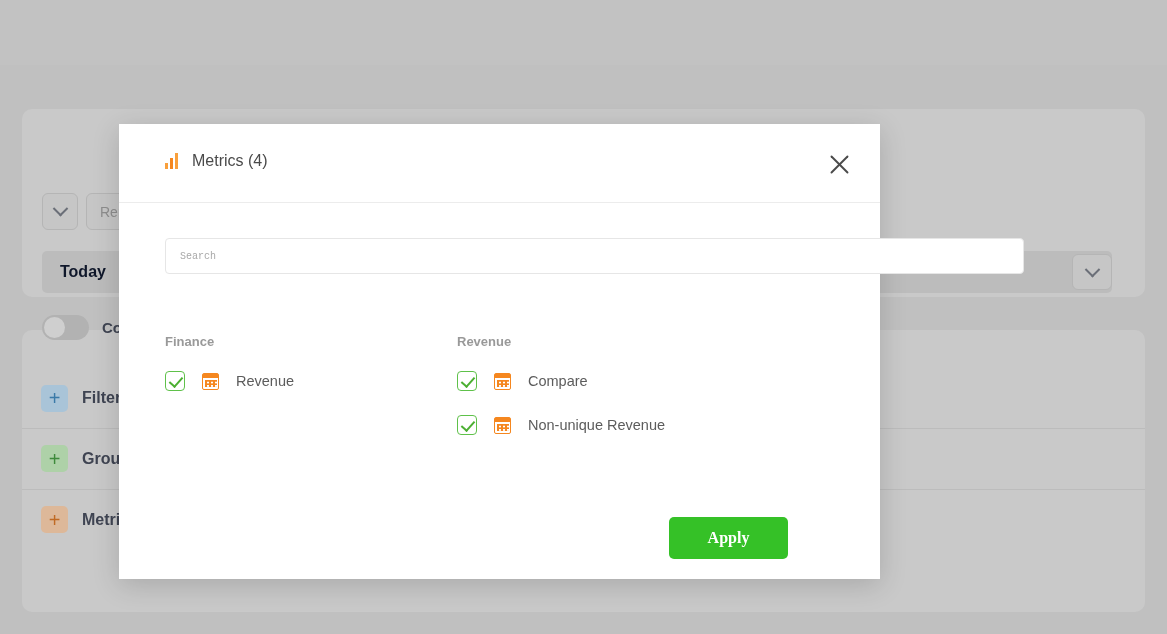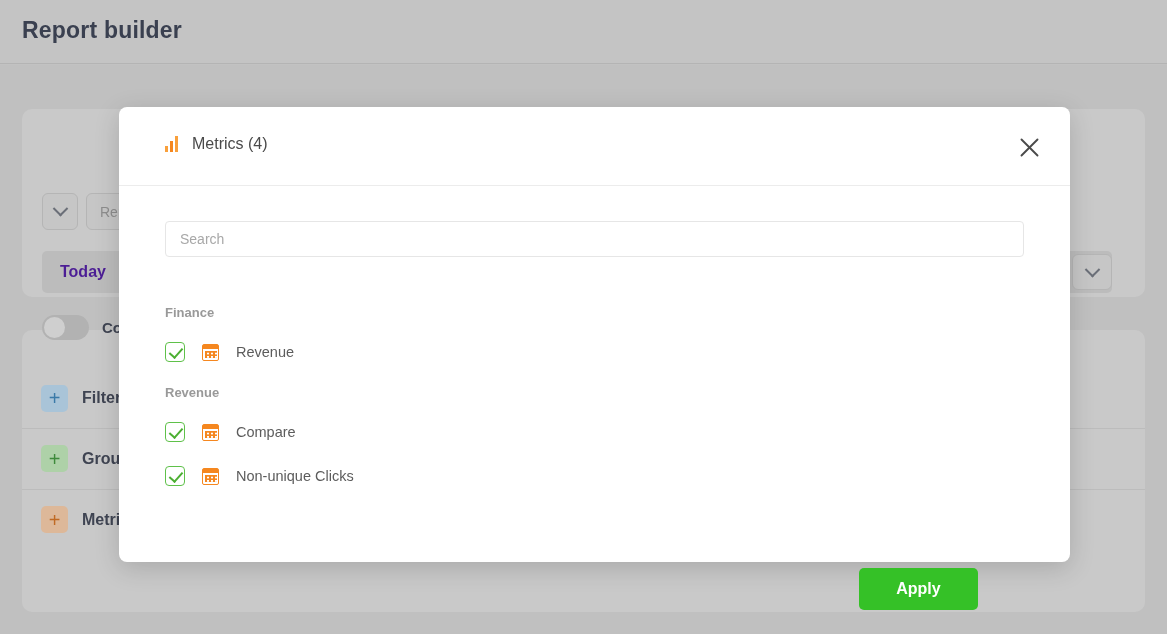--- a/index.html
+++ b/index.html
@@ -129,21 +129,21 @@
     background: #bcbcbc;
     border-radius: 5px;
     display: flex;
     align-items: center;
     padding-left: 18px;
   }
 
   .daterange-label {
     font-size: 16px;
     font-weight: bold;
-    color: #4c1d95;
+    color: #0f172a;
   }
 
   
   .toggle-row {
     position: absolute;
     left: 42px;
     top: 250px;
     display: flex;
     align-items: center;
     gap: 13px;
@@ -206,25 +206,25 @@
   .builder-label {
     font-size: 16px;
     font-weight: bold;
     color: #3f4452;
   }
 
   
   .modal {
     position: absolute;
     left: 119px;
-    top: 107px;
-    width: 951px;
+    top: 124px;
+    width: 761px;
     height: 455px;
     background: #ffffff;
-    border-radius: 8px;
+    border-radius: 0;
     box-shadow: 0 6px 26px rgba(0,0,0,.16);
     z-index: 20;
   }
 
   .modal-header {
     position: relative;
     height: 79px;
     border-bottom: 1px solid #ececec;
   }
 
@@ -272,32 +272,31 @@
     padding: 35px 46px 0 46px;
   }
 
   .search-input {
     display: block;
     width: 859px;
     height: 36px;
     border: 1px solid #e6e6e6;
     border-radius: 4px;
     padding: 0 14px;
-    font-size: 14px;
-    font-family: Liberation Sans, sans-serif;
+    font-size: 10px;
+    font-family: Liberation Mono, monospace;
     color: #5a5a5a;
     outline: none;
     background: #fff;
   }
   .search-input::placeholder { color: #a8a8a8; }
 
   .columns {
     display: flex;
-    margin-top: 48px;
-    flex-direction: column;
+    margin-top: 60px;
   }
 
   .col { width: 292px; }
 
   .col-title {
     font-size: 13px;
     font-weight: bold;
     color: #999999;
     margin-bottom: 21px;
   }
@@ -368,38 +367,35 @@
     right: 46px;
     bottom: 0;
     width: 119px;
     height: 42px;
     background: #35c127;
     color: #fff;
     border: none;
     border-radius: 5px;
     font-size: 16px;
     font-weight: bold;
-    font-family: Liberation Sans, sans-serif;
+    font-family: Liberation Serif, serif;
     cursor: pointer;
   }
 
   .footer-area {
     position: relative;
     height: 95px;
     margin-top: 6px;
   }
 </style>
 </head>
 <body>
 
 <div class="page-bg">
 
-  <div class="topbar">
-    <div class="page-title">Report builder</div>
-  </div>
 
   <div class="content-area">
 
     <div class="card card-one"></div>
     <div class="card card-two"></div>
 
     <div class="chev-btn chev-btn-left">
       <span class="chev"></span>
     </div>
 
@@ -481,21 +477,21 @@
 
         <div class="metric-row">
           <span class="cb checked"></span>
           <span class="cal-icon"></span>
           <span class="metric-label">Compare</span>
         </div>
 
         <div class="metric-row">
           <span class="cb checked"></span>
           <span class="cal-icon"></span>
-          <span class="metric-label">Non-unique Clicks</span>
+          <span class="metric-label">Non-unique Revenue</span>
         </div>
 
       </div>
 
     </div>
 
     <div class="footer-area">
       <button class="apply-btn">Apply</button>
     </div>
 

